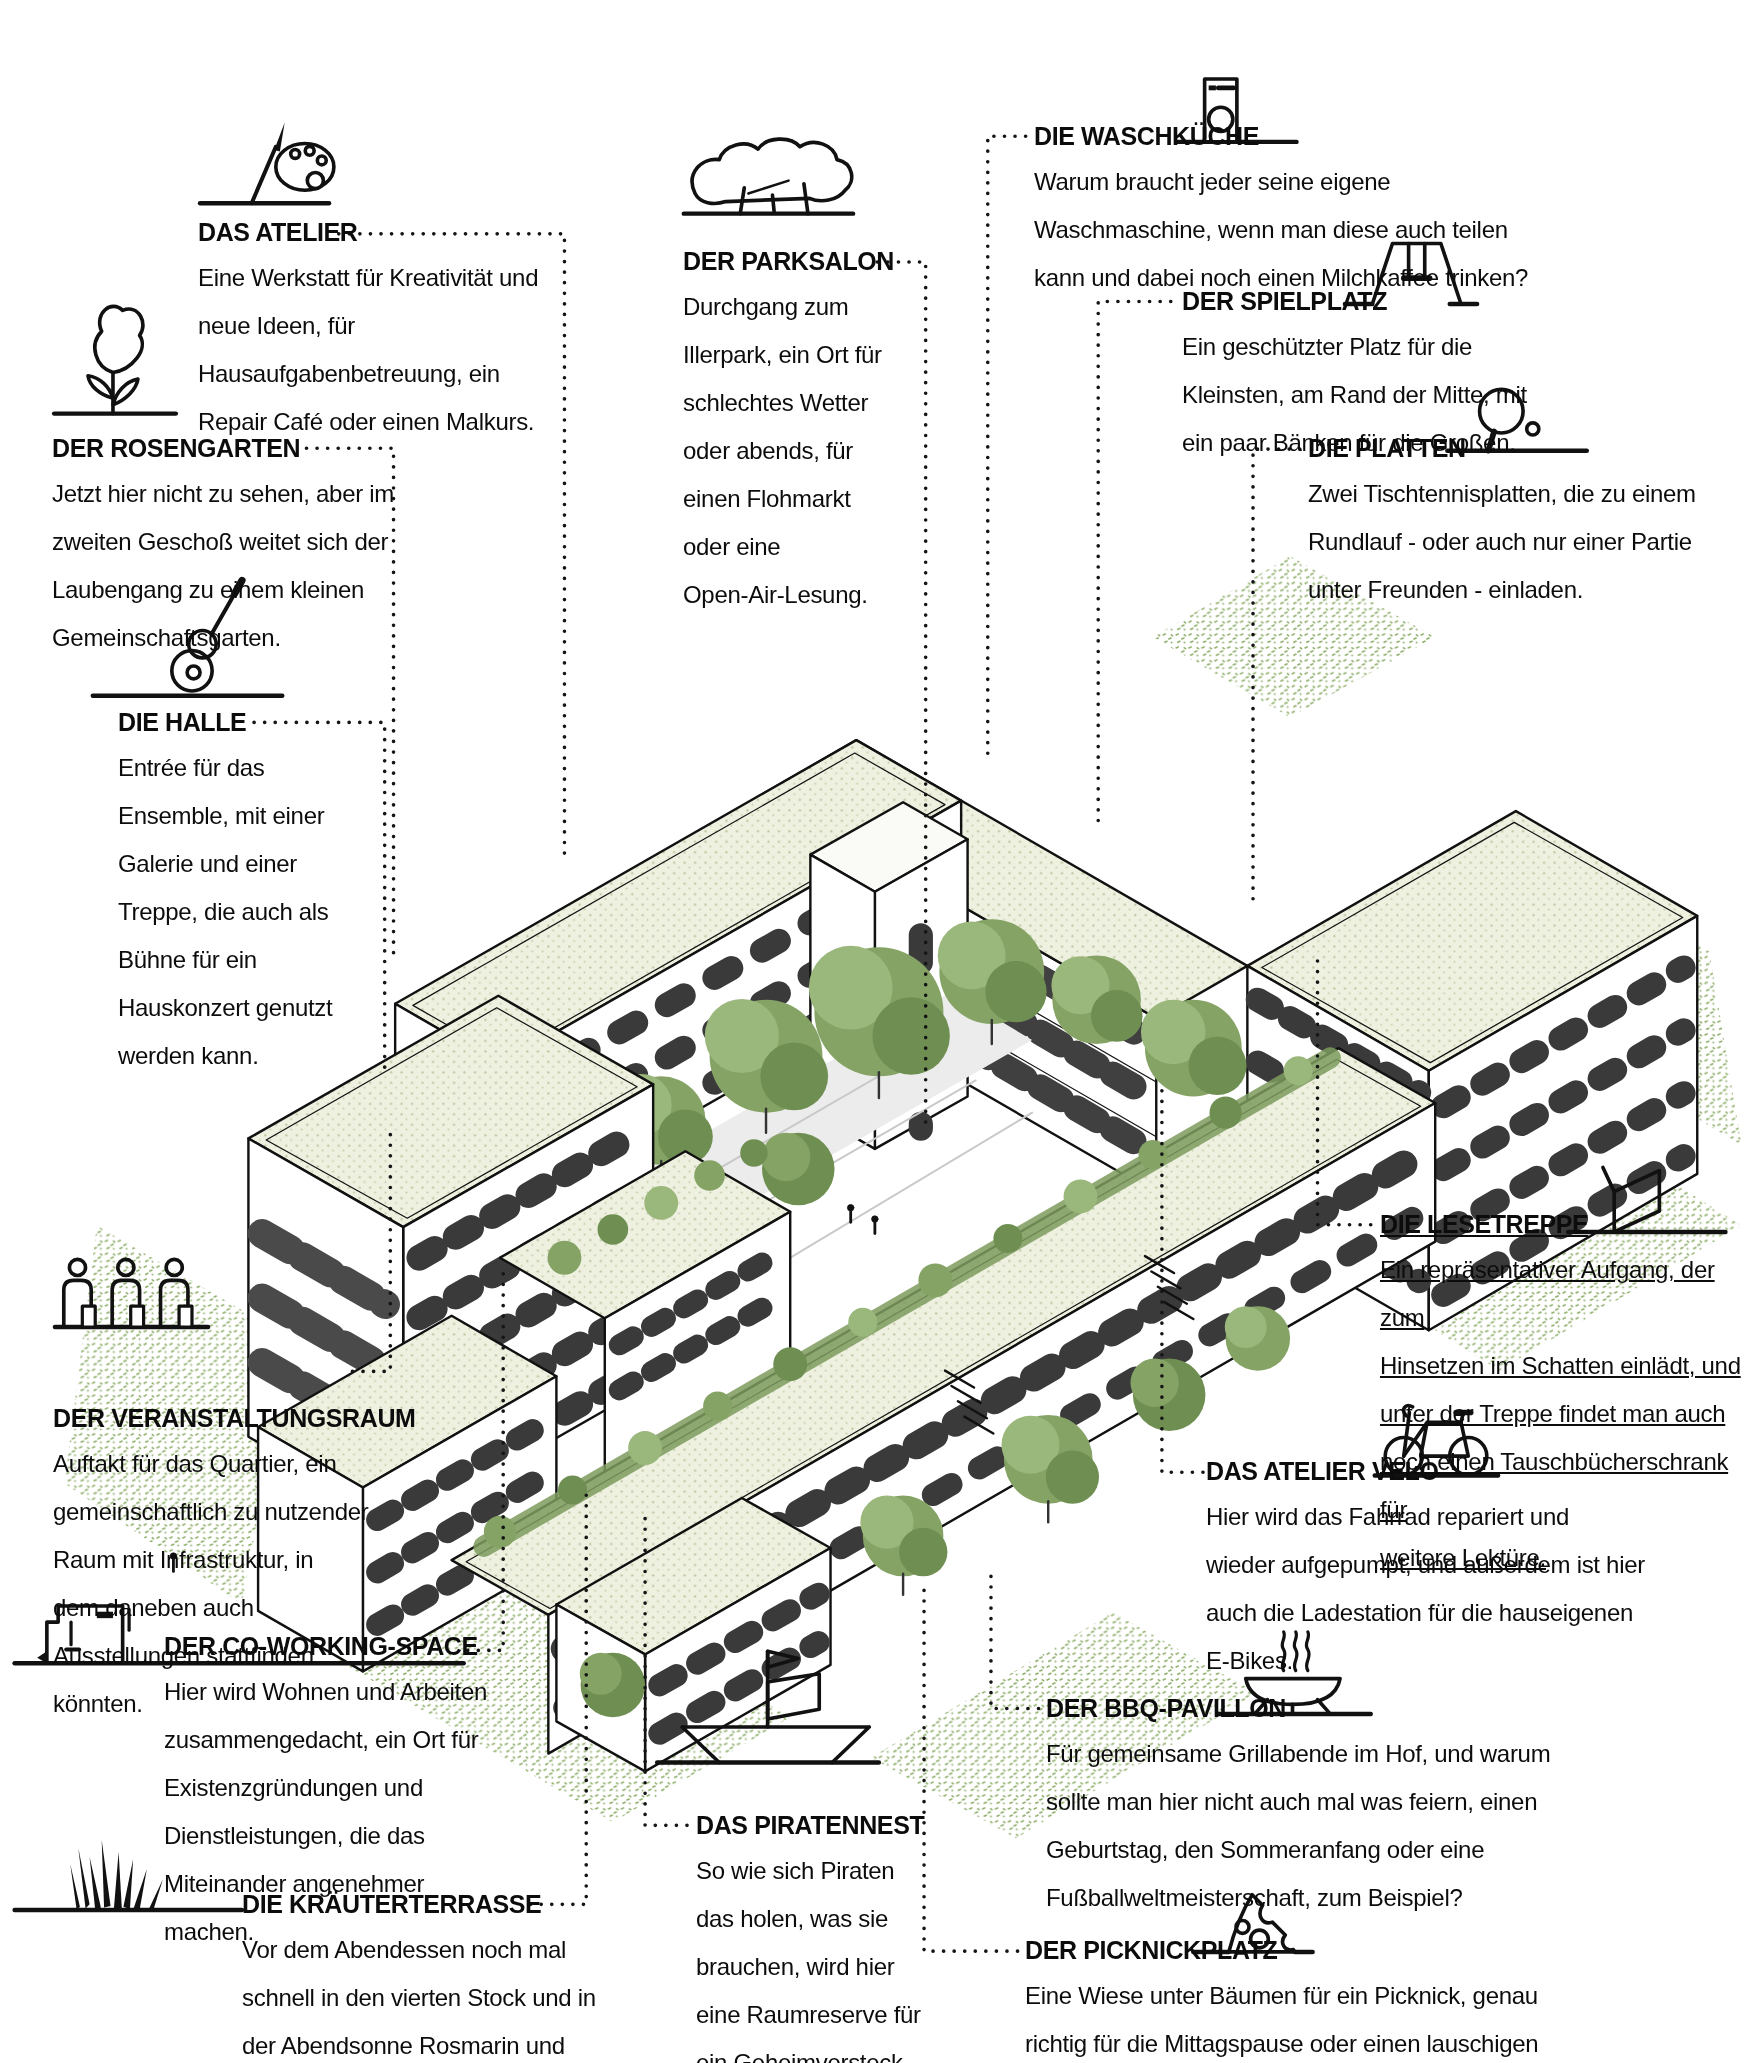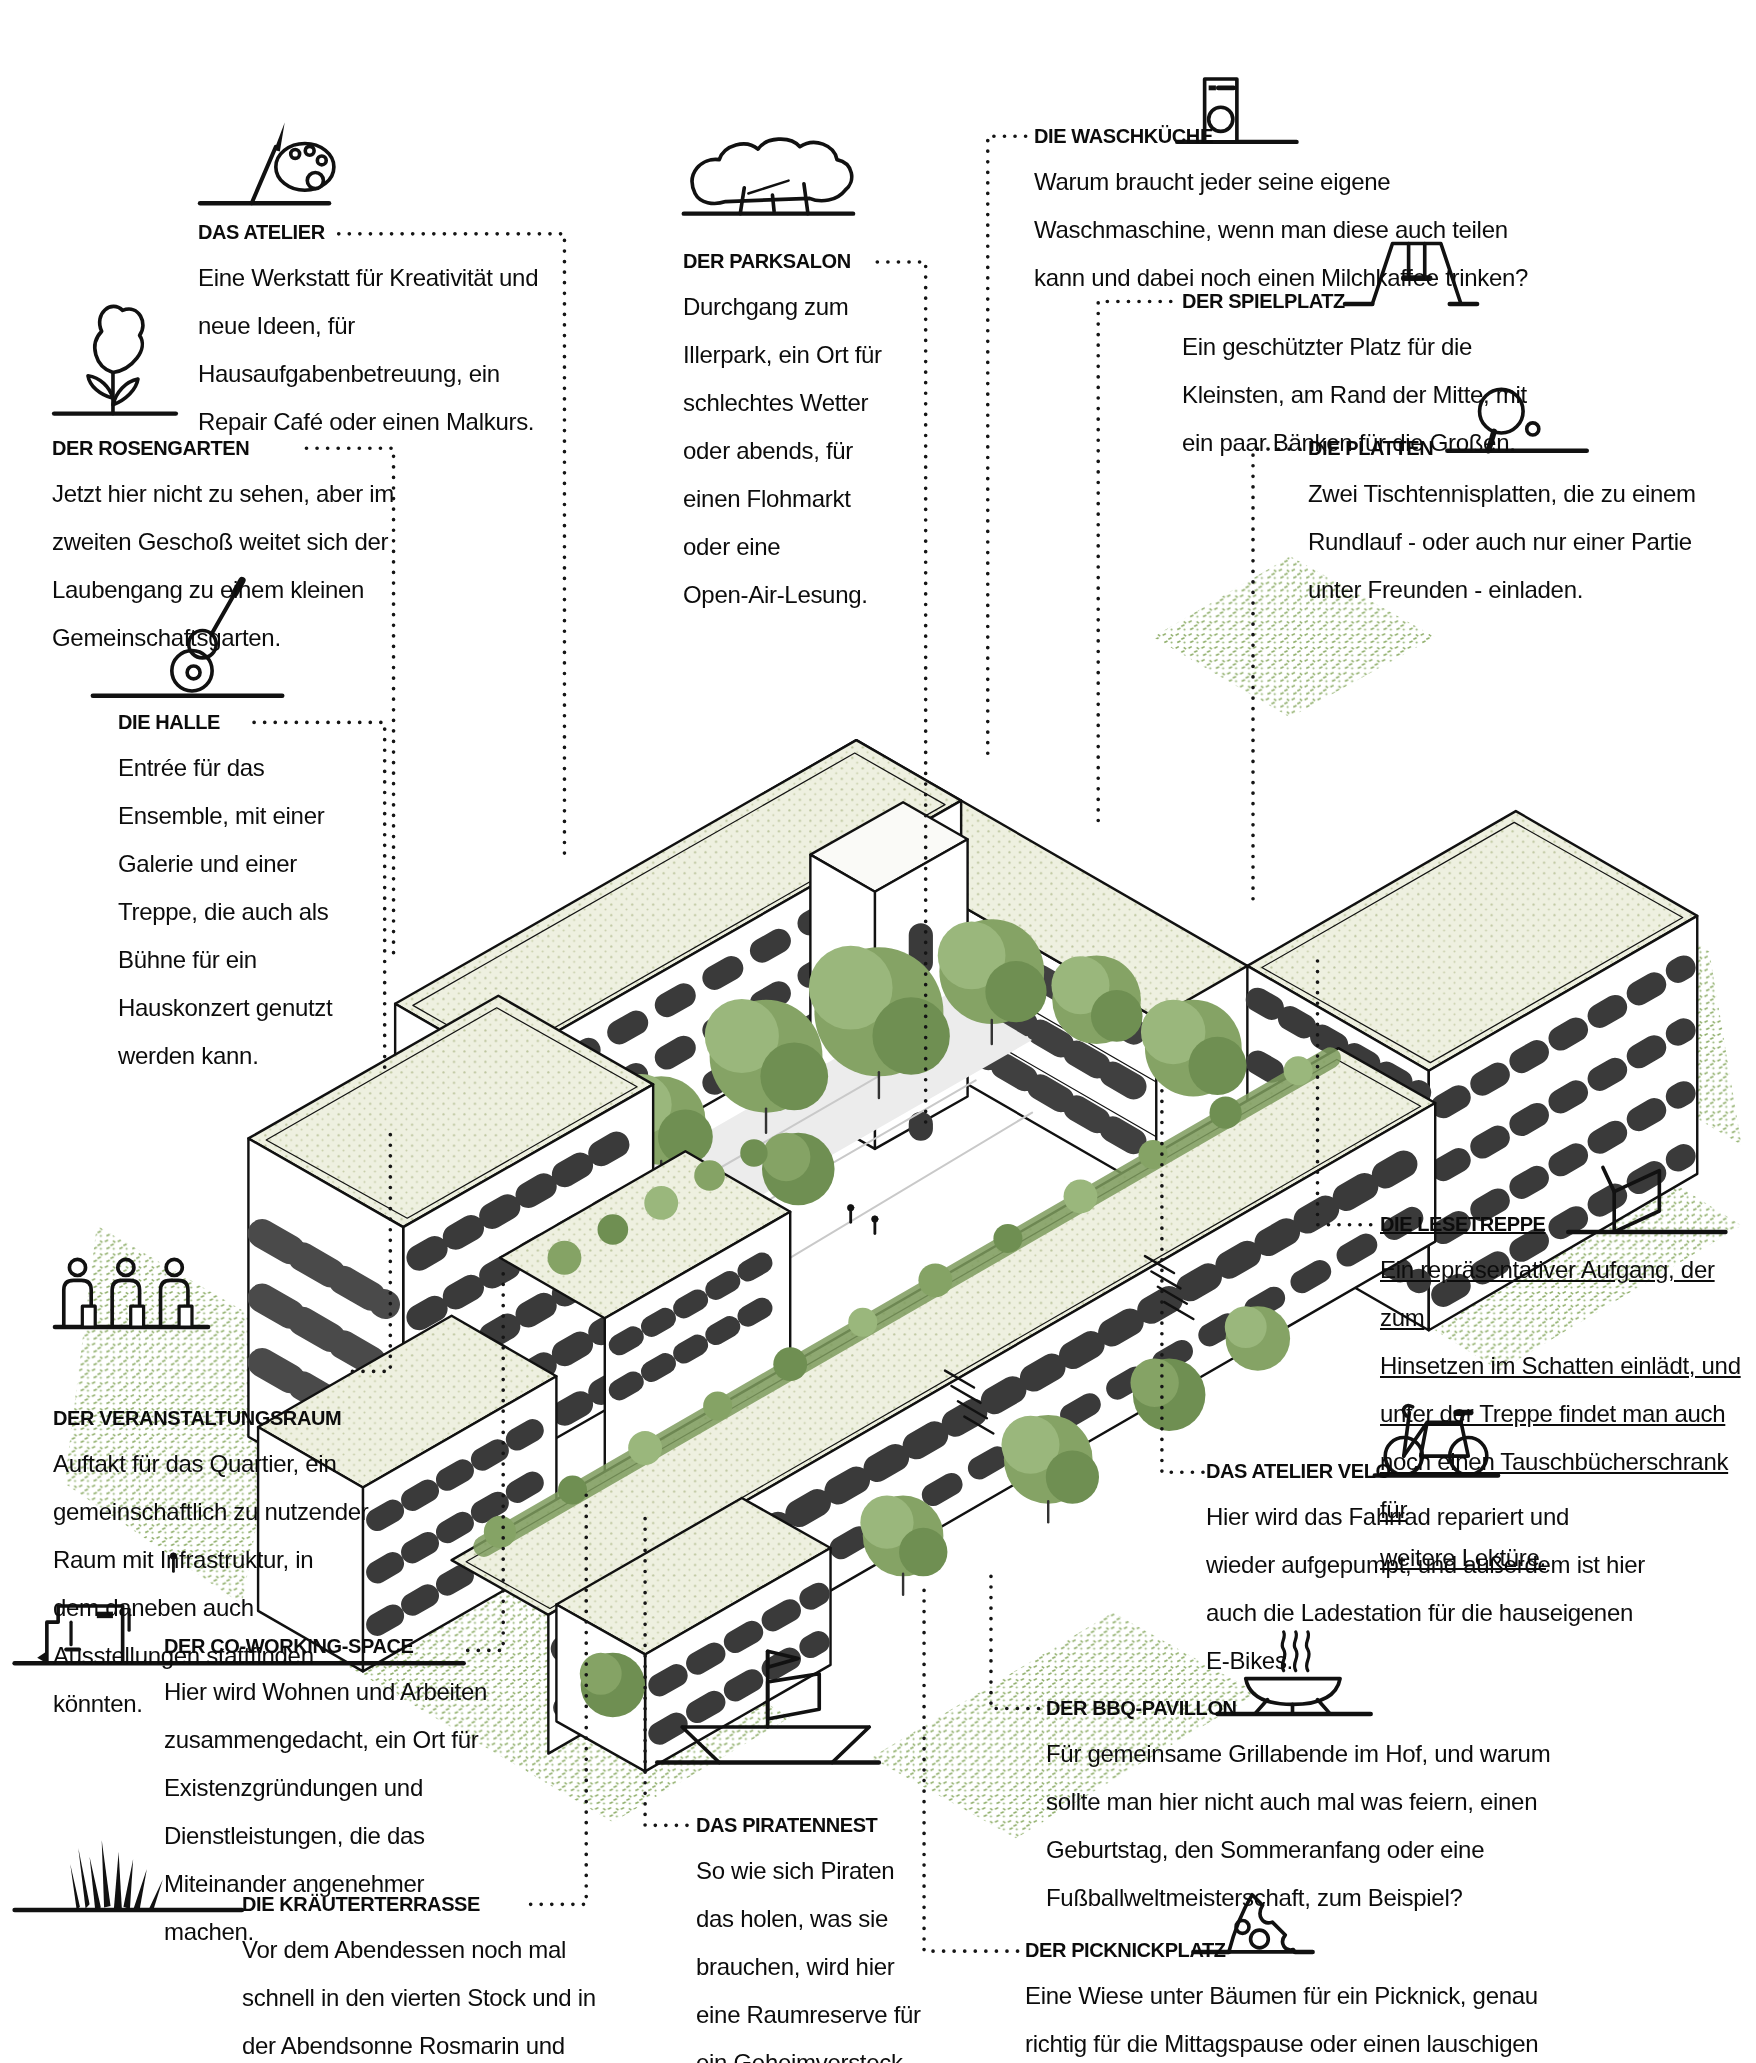--- a/index.html
+++ b/index.html
@@ -3,21 +3,21 @@
 <meta charset="utf-8">
 <style>
   html,body{margin:0;padding:0;background:#ffffff;}
   #canvas{
     position:relative;width:1757px;height:2064px;background:#fff;overflow:hidden;
     font-family:"Liberation Sans",sans-serif;color:#0c0c0c;
   }
   .scene{position:absolute;left:0;top:0;width:1757px;height:2064px;}
   .ann{position:absolute;}
   .ann-title{
-    font-size:20px;font-weight:700;letter-spacing:-0.4px;line-height:29px;white-space:pre-line;
+    font-size:25px;font-weight:700;letter-spacing:-0.4px;line-height:29px;white-space:pre-line;
   }
   .ann-body{
     margin-top:7.3px;font-size:24px;font-weight:400;letter-spacing:-0.3px;line-height:48px;white-space:pre-line;
   }
 </style>
 </head>
 <body>
 
 <div id="canvas">
 

